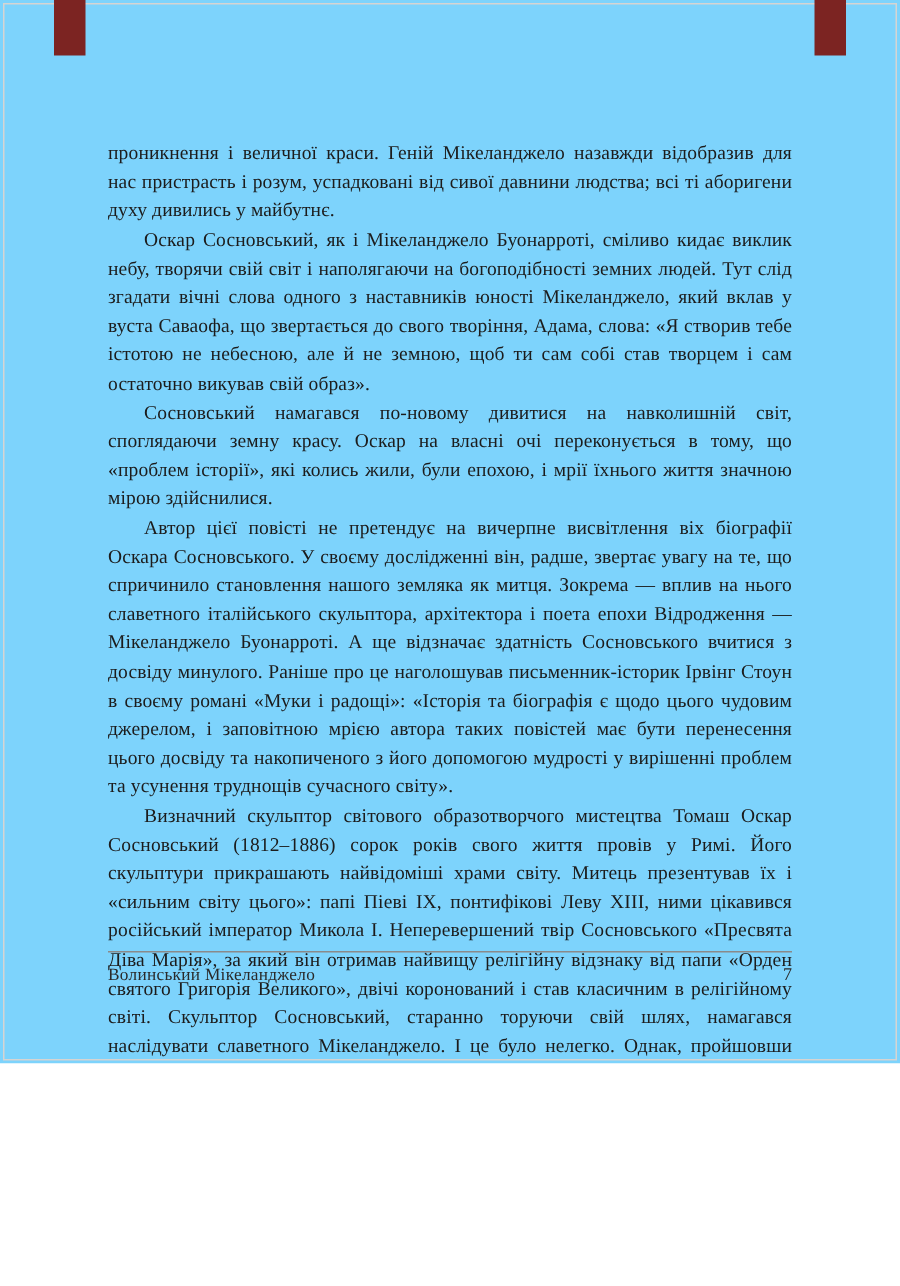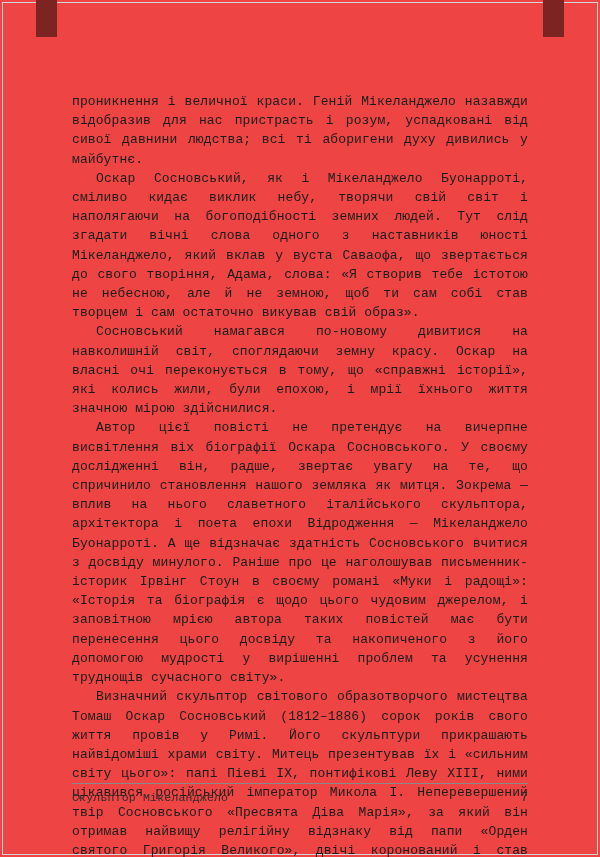--- a/index.html
+++ b/index.html
@@ -3,24 +3,24 @@
 <meta charset="utf-8">
 <style>
   html, body {
     margin: 0;
     padding: 0;
     background: #ffffff;
   }
   .page {
     position: relative;
     width: 600px;
-    height: 857px;
-    background: #ef4444;
+    height: 709px;
+    background: #7dd3fc;
     overflow: hidden;
-    font-family: Liberation Mono, monospace;
+    font-family: Liberation Serif, serif;
     color: #1c1c1c;
   }
   .page-frame {
     position: absolute;
     inset: 2px;
     border: 1px solid #d6d4d2;
     pointer-events: none;
   }
   .corner-tab {
     position: absolute;
@@ -65,22 +65,22 @@
 
 <div class="page">
   <div class="page-frame"></div>
 
   <div class="corner-tab left" style="background: rgb(124, 36, 34);"></div>
   <div class="corner-tab right" style="background: rgb(124, 36, 34);"></div>
 
   <div class="body-text">
       <p class="para">проникнення і величної краси. Геній Мікеланджело назавжди відобразив для нас пристрасть і розум, успадковані від сивої давнини людства; всі ті аборигени духу дивились у майбутнє.</p>
       <p class="para indent">Оскар Сосновський, як і Мікеланджело Буонарроті, сміливо кидає виклик небу, творячи свій світ і наполягаючи на богоподібності земних людей. Тут слід згадати вічні слова одного з наставників юності Мікеланджело, який вклав у вуста Саваофа, що звертається до свого творіння, Адама, слова: «Я створив тебе істотою не небесною, але й не земною, щоб ти сам собі став творцем і сам остаточно викував свій образ».</p>
-      <p class="para indent">Сосновський намагався по-новому дивитися на навколишній світ, споглядаючи земну красу. Оскар на власні очі переконується в тому, що «справжні історії», які колись жили, були епохою, і мрії їхнього життя значною мірою здійснилися.</p>
+      <p class="para indent">Сосновський намагався по-новому дивитися на навколишній світ, споглядаючи земну красу. Оскар на власні очі переконується в тому, що «проблем історії», які колись жили, були епохою, і мрії їхнього життя значною мірою здійснилися.</p>
       <p class="para indent">Автор цієї повісті не претендує на вичерпне висвітлення віх біографії Оскара Сосновського. У своєму дослідженні він, радше, звертає увагу на те, що спричинило становлення нашого земляка як митця. Зокрема — вплив на нього славетного італійського скульптора, архітектора і поета епохи Відродження — Мікеланджело Буонарроті. А ще відзначає здатність Сосновського вчитися з досвіду минулого. Раніше про це наголошував письменник-історик Ірвінг Стоун в своєму романі «Муки і радощі»: «Історія та біографія є щодо цього чудовим джерелом, і заповітною мрією автора таких повістей має бути перенесення цього досвіду та накопиченого з його допомогою мудрості у вирішенні проблем та усунення труднощів сучасного світу».</p>
       <p class="para indent">Визначний скульптор світового образотворчого мистецтва Томаш Оскар Сосновський (1812–1886) сорок років свого життя провів у Римі. Його скульптури прикрашають найвідоміші храми світу. Митець презентував їх і «сильним світу цього»: папі Піеві IX, понтифікові Леву XIII, ними цікавився російський імператор Микола I. Неперевершений твір Сосновського «Пресвята Діва Марія», за який він отримав найвищу релігійну відзнаку від папи «Орден святого Григорія Великого», двічі коронований і став класичним в релігійному світі.  Скульптор Сосновський, старанно торуючи свій шлях, намагався наслідувати славетного Мікеланджело. І це було нелегко. Однак, пройшовши школу в таких славетних учителів, як Даніель Раух, Бертель Торвальдсен, П’єтро Тенерані, він</p>
     </div>
 
   <div class="footer">
-    <span class="running-title">Скульптор Мікеланджело</span>
+    <span class="running-title">Волинський Мікеланджело</span>
     <span class="page-number">7</span>
   </div>
 </div>
 
 </body></html>

